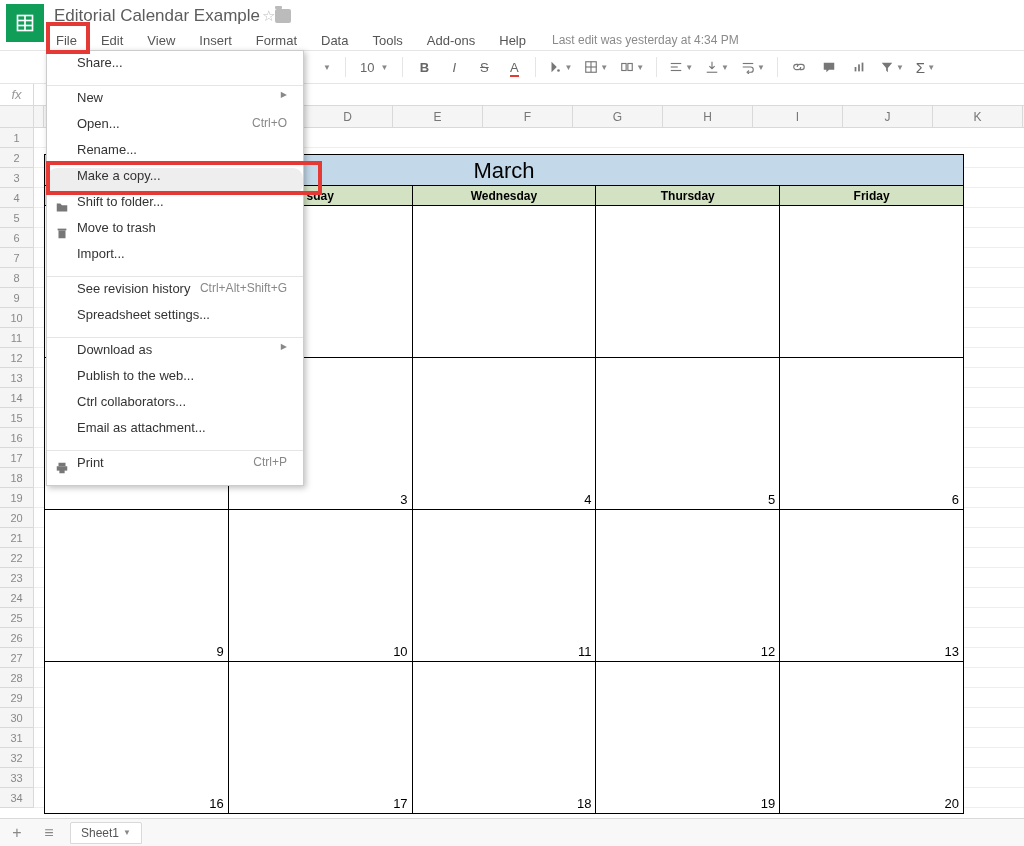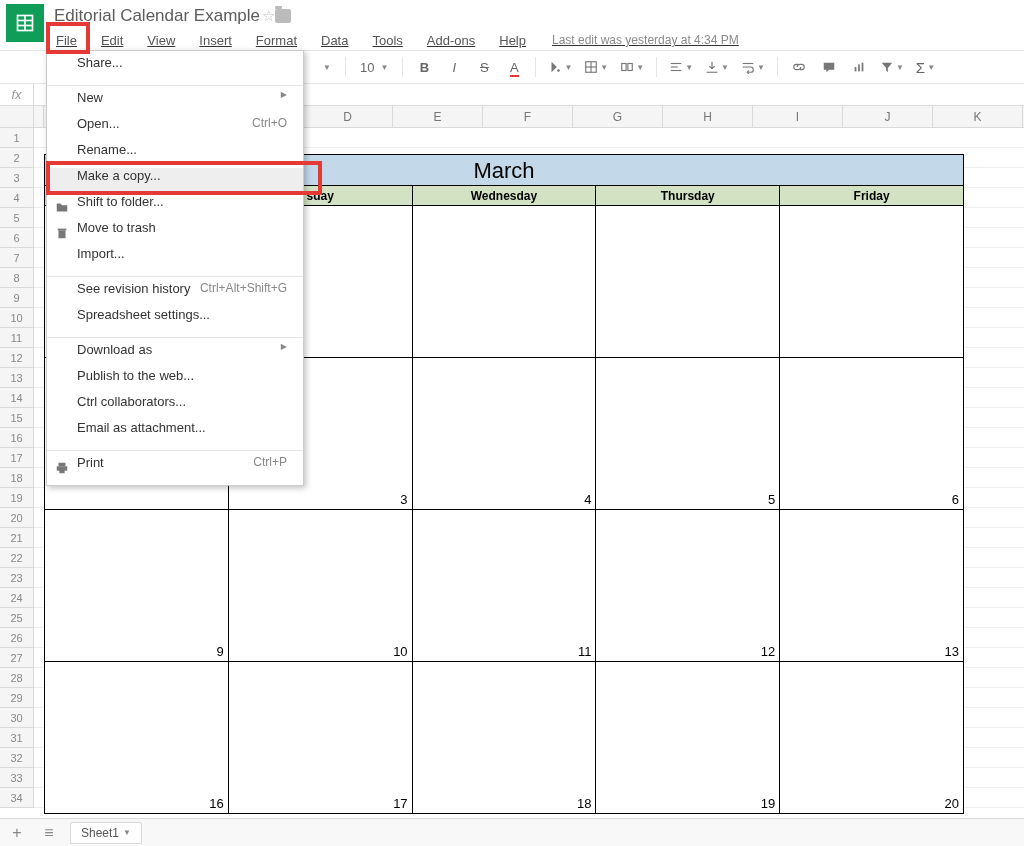--- a/index.html
+++ b/index.html
@@ -42,21 +42,21 @@
     flex: 0 0 auto;
   }
   .logo svg { width: 20px; height: 20px; }
   .title-area { flex: 1; padding-top: 2px; }
   .doc-title-row { display: flex; align-items: center; gap: 0; }
   .doc-title { font-size: 17px; color: #5c5c5c; padding: 0 2px; }
   .star { color: #bbb; font-size: 15px; }
   .folder-icon { width: 16px; height: 14px; background:#bbb; border-radius:2px; position:relative; }
   .folder-icon::before { content:""; position:absolute; top:-3px; left:0; width:7px; height:3px; background:#bbb; border-radius:1px; }
 
-  .menubar-row { display:flex; align-items:center; gap:16px; height:24px; margin-top:2px; position:relative;text-decoration:underline;}
+  .menubar-row { display:flex; align-items:center; gap:16px; height:24px; margin-top:2px; position:relative;}
   .menu-item { color:#555; cursor:pointer; font-size:13px; padding:2px 4px;}
   .last-edit { color:var(--muted); font-size:12px; margin-left:6px;}
 
   
   .file-highlight {
     position:absolute;
     border:4px solid var(--highlight-red);
     top: 22px;
     left: 46px;
     width: 44px;
@@ -230,21 +230,21 @@
     position:relative;
     cursor:pointer;
   }
   .dd-item .shortcut { color:#888; font-size:12px;}
   .dd-item .arrow { color:#888; font-size:8px;}
   .dd-item .mi-icon {
     position:absolute; left:8px; top:50%; transform:translateY(-50%);
     width:14px; height:14px;
   }
   .dd-sep { height:1px; background:#e5e5e5; margin:4px 0;}
-  .dd-item.selected { background:#eeeeee;}
+  .dd-item.selected { background:#eeeeee;border-radius:10px;}
 
   
   .makecopy-highlight {
     position:absolute;
     border:4px solid var(--highlight-red);
     top: 161px;
     left: 46px;
     width: 276px;
     height: 34px;
     z-index:50;

